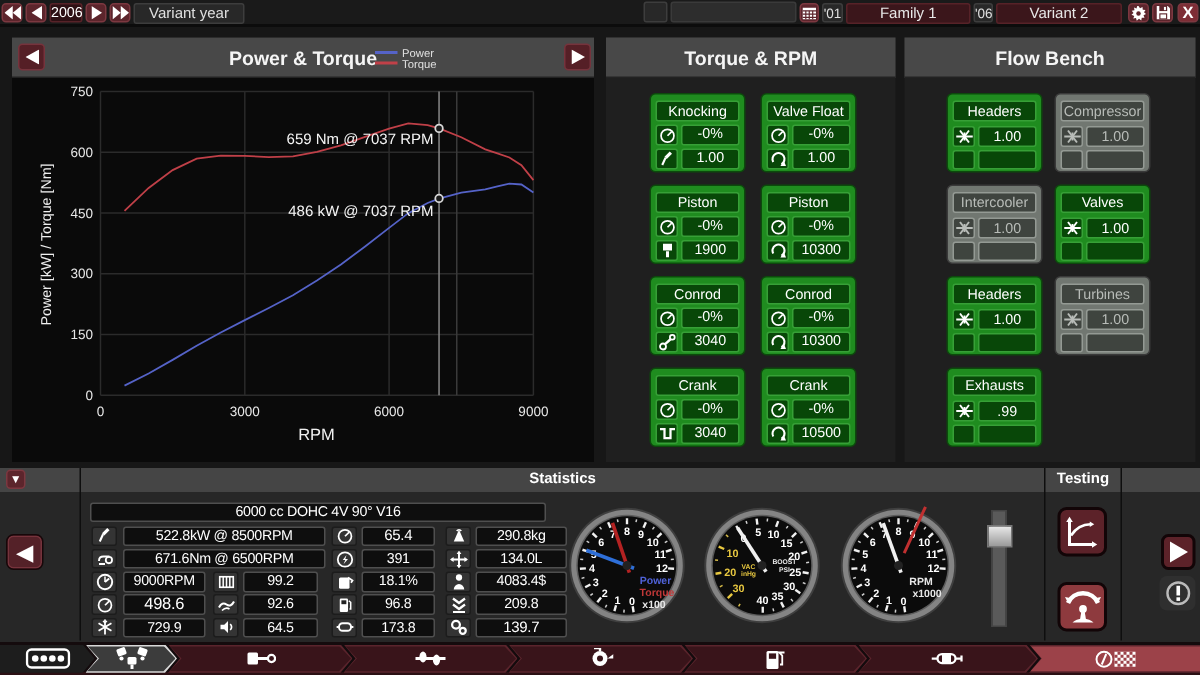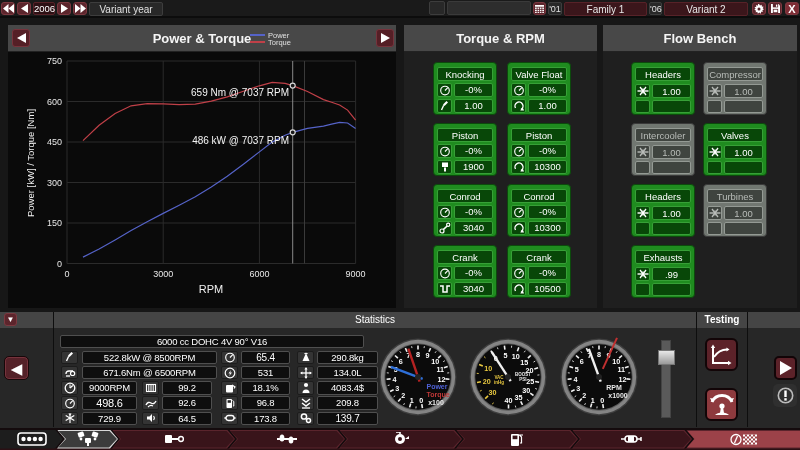--- a/index.html
+++ b/index.html
@@ -339,21 +339,21 @@
     <div class="gv" style="top:21px;height:14px;line-height:13px">.99</div>
     <div class="gi" style="top:37px;height:13px"></div>
     <div class="gv" style="top:37px;height:13px"></div>
   </div>
 
 <div class="abs" style="left:0;top:312px;width:800px;height:16px;background:#454545"></div>
 <div class="abs" style="left:0;top:328px;width:800px;height:100px;background:#272727"></div>
 <div class="abs" style="left:53px;top:312px;width:1px;height:115px;background:#0e0e0e"></div>
 <div class="abs" style="left:696px;top:312px;width:1px;height:115px;background:#0e0e0e"></div>
 <div class="abs" style="left:747px;top:312px;width:1px;height:115px;background:#0e0e0e"></div>
-<div class="abs" style="left:54px;top:312px;width:642px;height:16px;color:#fff;font-size:10px;font-weight:normal;text-align:center;line-height:16px">Statistics</div>
+<div class="abs" style="left:54px;top:312px;width:642px;height:16px;color:#fff;font-size:10px;font-weight:bold;text-align:center;line-height:16px">Statistics</div>
 <div class="abs" style="left:697px;top:312px;width:50px;height:16px;color:#fff;font-size:10px;font-weight:bold;text-align:center;line-height:16px">Testing</div>
 <div class="rbtn" style="left:4px;top:313px;width:13px;height:13px;font-size:8px;line-height:12px">▼</div>
 
 <div class="abs" style="left:4px;top:356px;width:25px;height:24px;background:#542128;border:1px solid #170709;border-radius:5px;box-shadow:inset 0 0 0 1px #76333c;color:#fff;font-size:15px;line-height:23px;text-align:center">◀</div>
 
 <div class="vb" style="left:60px;top:335px;width:304px;height:12.5px;font-size:9.5px;line-height:12px">6000 cc DOHC 4V 90° V16</div>
 <div class="ib" style="left:61px;top:350.5px;width:17px;height:13.5px">
     <svg width="12" height="12" viewBox="0 0 12 12">
       <path d="M7.5 1 L9 2.5 L5.5 6 L4 4.5 Z" fill="#fff"></path>
       <line x1="4.7" y1="5.2" x2="2.5" y2="10" stroke="#fff" stroke-width="1.4"></line>
@@ -422,21 +422,21 @@
       <line x1="6" y1="6.5" x2="8.8" y2="3.7" stroke="#fff" stroke-width="1.15"></line>
     </svg>
   </div>
 <div class="vb" style="left:241px;top:350.5px;width:49px;height:13.5px;font-size:10px;line-height:12.0px">65.4</div>
 <div class="ib" style="left:221px;top:365.8px;width:17px;height:13.5px">
     <svg width="12" height="12" viewBox="0 0 12 12">
       <circle cx="6" cy="6" r="4.8" fill="none" stroke="#fff" stroke-width="1.2"></circle>
       <path d="M7 3 L4.5 6.4 L6.2 6.4 L5 9.2 L8 5.6 L6.2 5.6 Z" fill="#fff"></path>
     </svg>
   </div>
-<div class="vb" style="left:241px;top:365.8px;width:49px;height:13.5px;font-size:9.5px;line-height:12.0px">531</div>
+<div class="vb" style="left:241px;top:365.8px;width:49px;height:13.5px;font-size:9.5px;line-height:12.0px">391</div>
 <div class="ib" style="left:221px;top:381.1px;width:17px;height:13.5px">
     <svg width="12" height="12" viewBox="0 0 12 12">
       <rect x="2" y="3" width="7" height="7.5" rx="1" fill="#fff"></rect>
       <path d="M8 3 L11 5 L10 6.5" fill="none" stroke="#fff" stroke-width="1.2"></path>
     </svg>
   </div>
 <div class="vb" style="left:241px;top:381.1px;width:49px;height:13.5px;font-size:9.5px;line-height:12.0px">18.1%</div>
 <div class="ib" style="left:221px;top:396.4px;width:17px;height:13.5px">
     <svg width="12" height="12" viewBox="0 0 12 12">
       <rect x="2.5" y="2" width="5.5" height="9" rx="0.8" fill="#fff"></rect>

